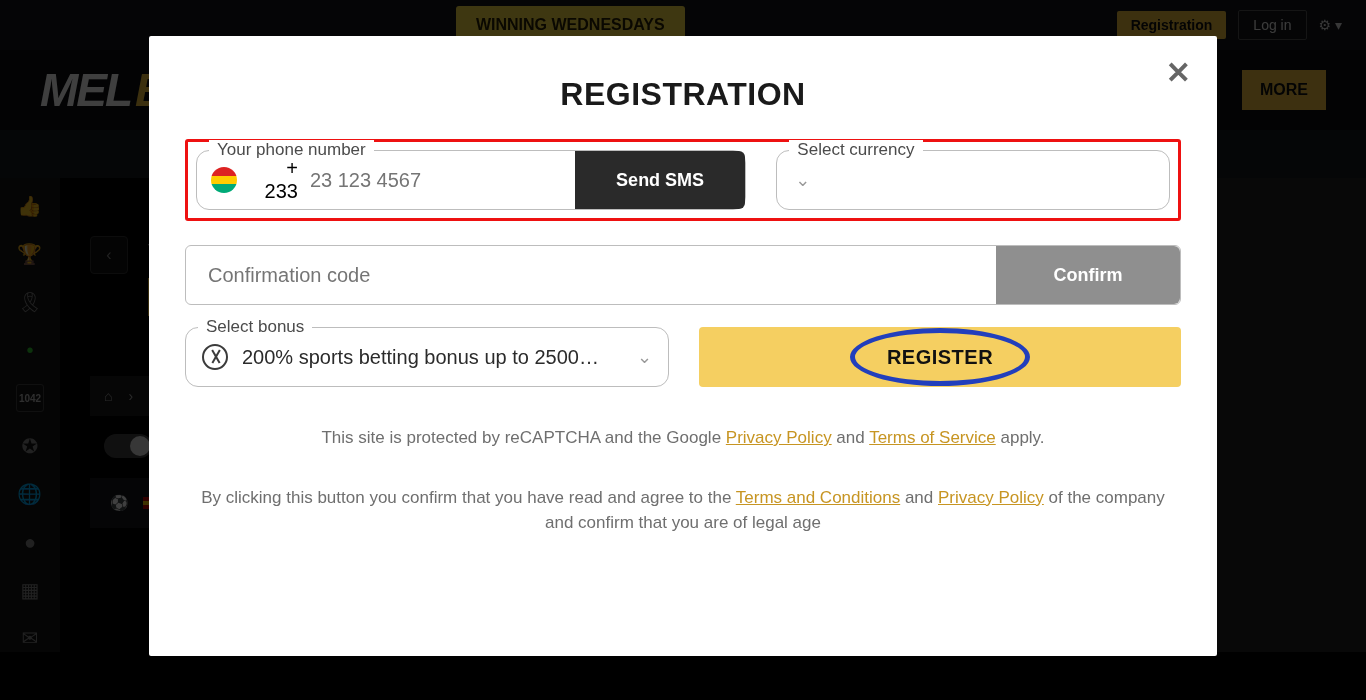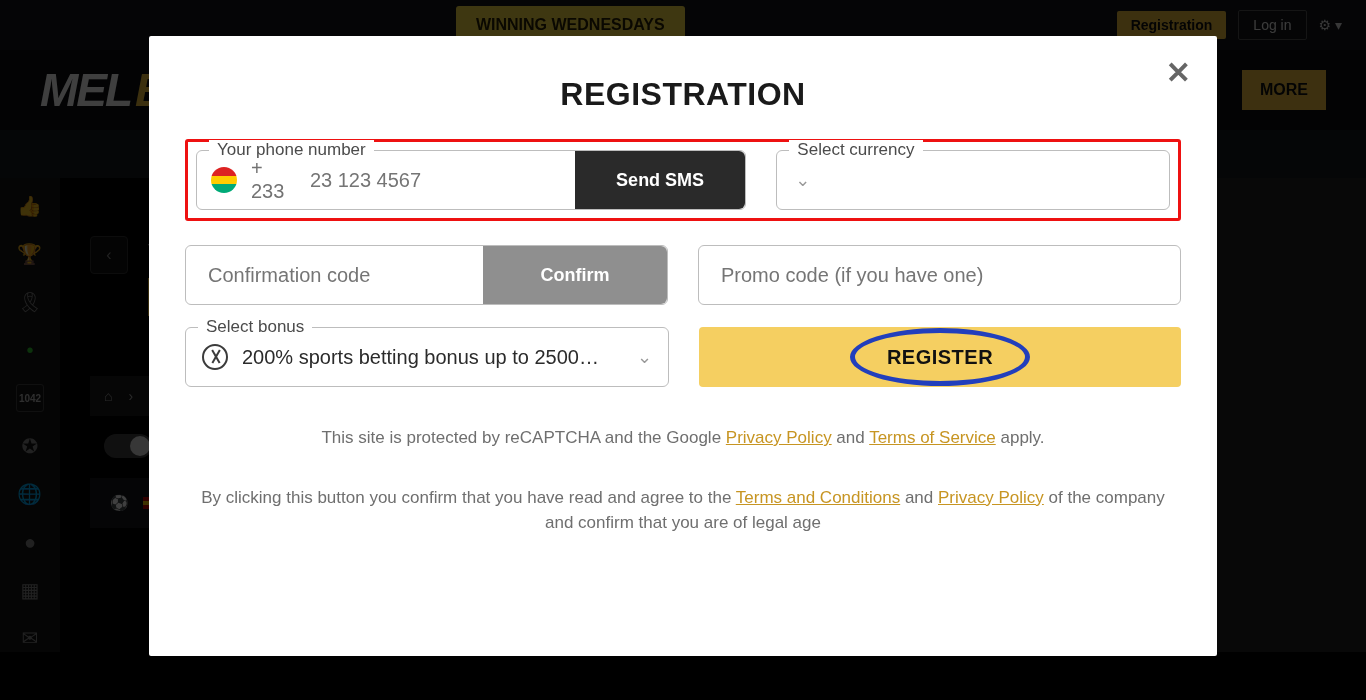--- a/index.html
+++ b/index.html
@@ -37,26 +37,26 @@
   .strip4 { height:50px; background:#16181c; display:flex; align-items:center; gap:14px; padding:0 20px; color:#aaa; font-size:15px;}
 
   
   .overlay { position:absolute; inset:0; display:flex; align-items:flex-start; justify-content:center; padding-top:36px; }
   .overlay .backdrop { position:absolute; inset:0; background:rgba(0,0,0,0.55); }
   .modal { position:relative; background:#fff; width:1068px; min-height:620px; border-radius:2px; padding:28px 36px 36px; }
   .close-x { position:absolute; top:22px; right:26px; color:#666; font-size:30px; font-weight:700; line-height:1; cursor:pointer;}
   .modal h1 { text-align:center; font-size:32px; font-weight:900; color:#1a1a1a; letter-spacing:0.5px; margin-top:12px; margin-bottom:26px;}
   .hi-box { border:3px solid #e11; padding:8px; border-radius:3px; margin-bottom:24px; }
   .form-row { display:flex; gap:30px; }
-  .fieldset { position:relative; border:1px solid #bdbdbd; border-radius:6px; padding:0; flex:1; height:60px; }
+  .fieldset { position:relative; border:1px solid #bdbdbd; border-radius:13px; padding:0; flex:1; height:60px; }
   .fieldset .legend { position:absolute; top:-11px; left:12px; background:#fff; padding:0 8px; font-size:17px; color:#4b4b4b; }
   .phone-inner { display:flex; align-items:center; height:100%; }
   .flag { width:26px; height:26px; border-radius:50%; margin-left:14px; margin-right:14px;
           background: linear-gradient(to bottom, #d22 0 33%, #fc0 33% 66%, #0a7 66% 100%); flex-shrink:0;}
-  .dial { font-size:20px; color:#737373; margin-right:12px;}
+  .dial { font-size:20px; color:#000000; margin-right:12px;text-align:right;}
   .phone-input { border:none; outline:none; height:100%; font-size:20px; color:#999; flex:1; background:transparent;}
   .send-sms { background:#2a2a2a; color:#fff; height:100%; width:184px; border:none; font-size:18px; font-weight:700; cursor:pointer; border-radius:0 6px 6px 0;}
   .select-inner { display:flex; align-items:center; justify-content:space-between; height:100%; padding:0 18px; }
   .select-inner .text { font-size:20px; color:#9a9a9a; }
   .chev { color:#999; font-size:18px;}
   .row-gap { height:22px; }
   .input-plain { border:1px solid #bdbdbd; border-radius:6px; height:60px; display:flex; align-items:center; }
   .input-plain input { border:none; outline:none; font-size:20px; color:#404040; width:100%; padding:0 22px; background:transparent;}
   .confirm-btn { background:#8f8f8f; color:#fff; height:100%; width:184px; border:none; font-size:18px; font-weight:700; cursor:pointer; border-radius:0 6px 6px 0;}
   .bonus-inner { display:flex; align-items:center; height:100%; padding:0 16px; gap:14px;}
@@ -170,23 +170,20 @@
           </div>
         </div>
       </div>
     </div>
 
     <div class="form-row">
       <div class="input-plain" style="flex:1;display:flex">
         <input style="flex: 1 1 0%;" placeholder="Confirmation code">
         <button class="confirm-btn">Confirm</button>
       </div>
-      <div class="input-plain" style="flex:1">
-        <input placeholder="Promo code (if you have one)" style="">
-      </div>
     </div>
 
     <div class="row-gap"></div>
 
     <div class="form-row">
       <div class="fieldset" style="flex:1">
         <span class="legend">Select bonus</span>
         <div class="bonus-inner">
           <div class="ball-icon"></div>
           <span class="bonus-text">200% sports betting bonus up to 2500…</span>

